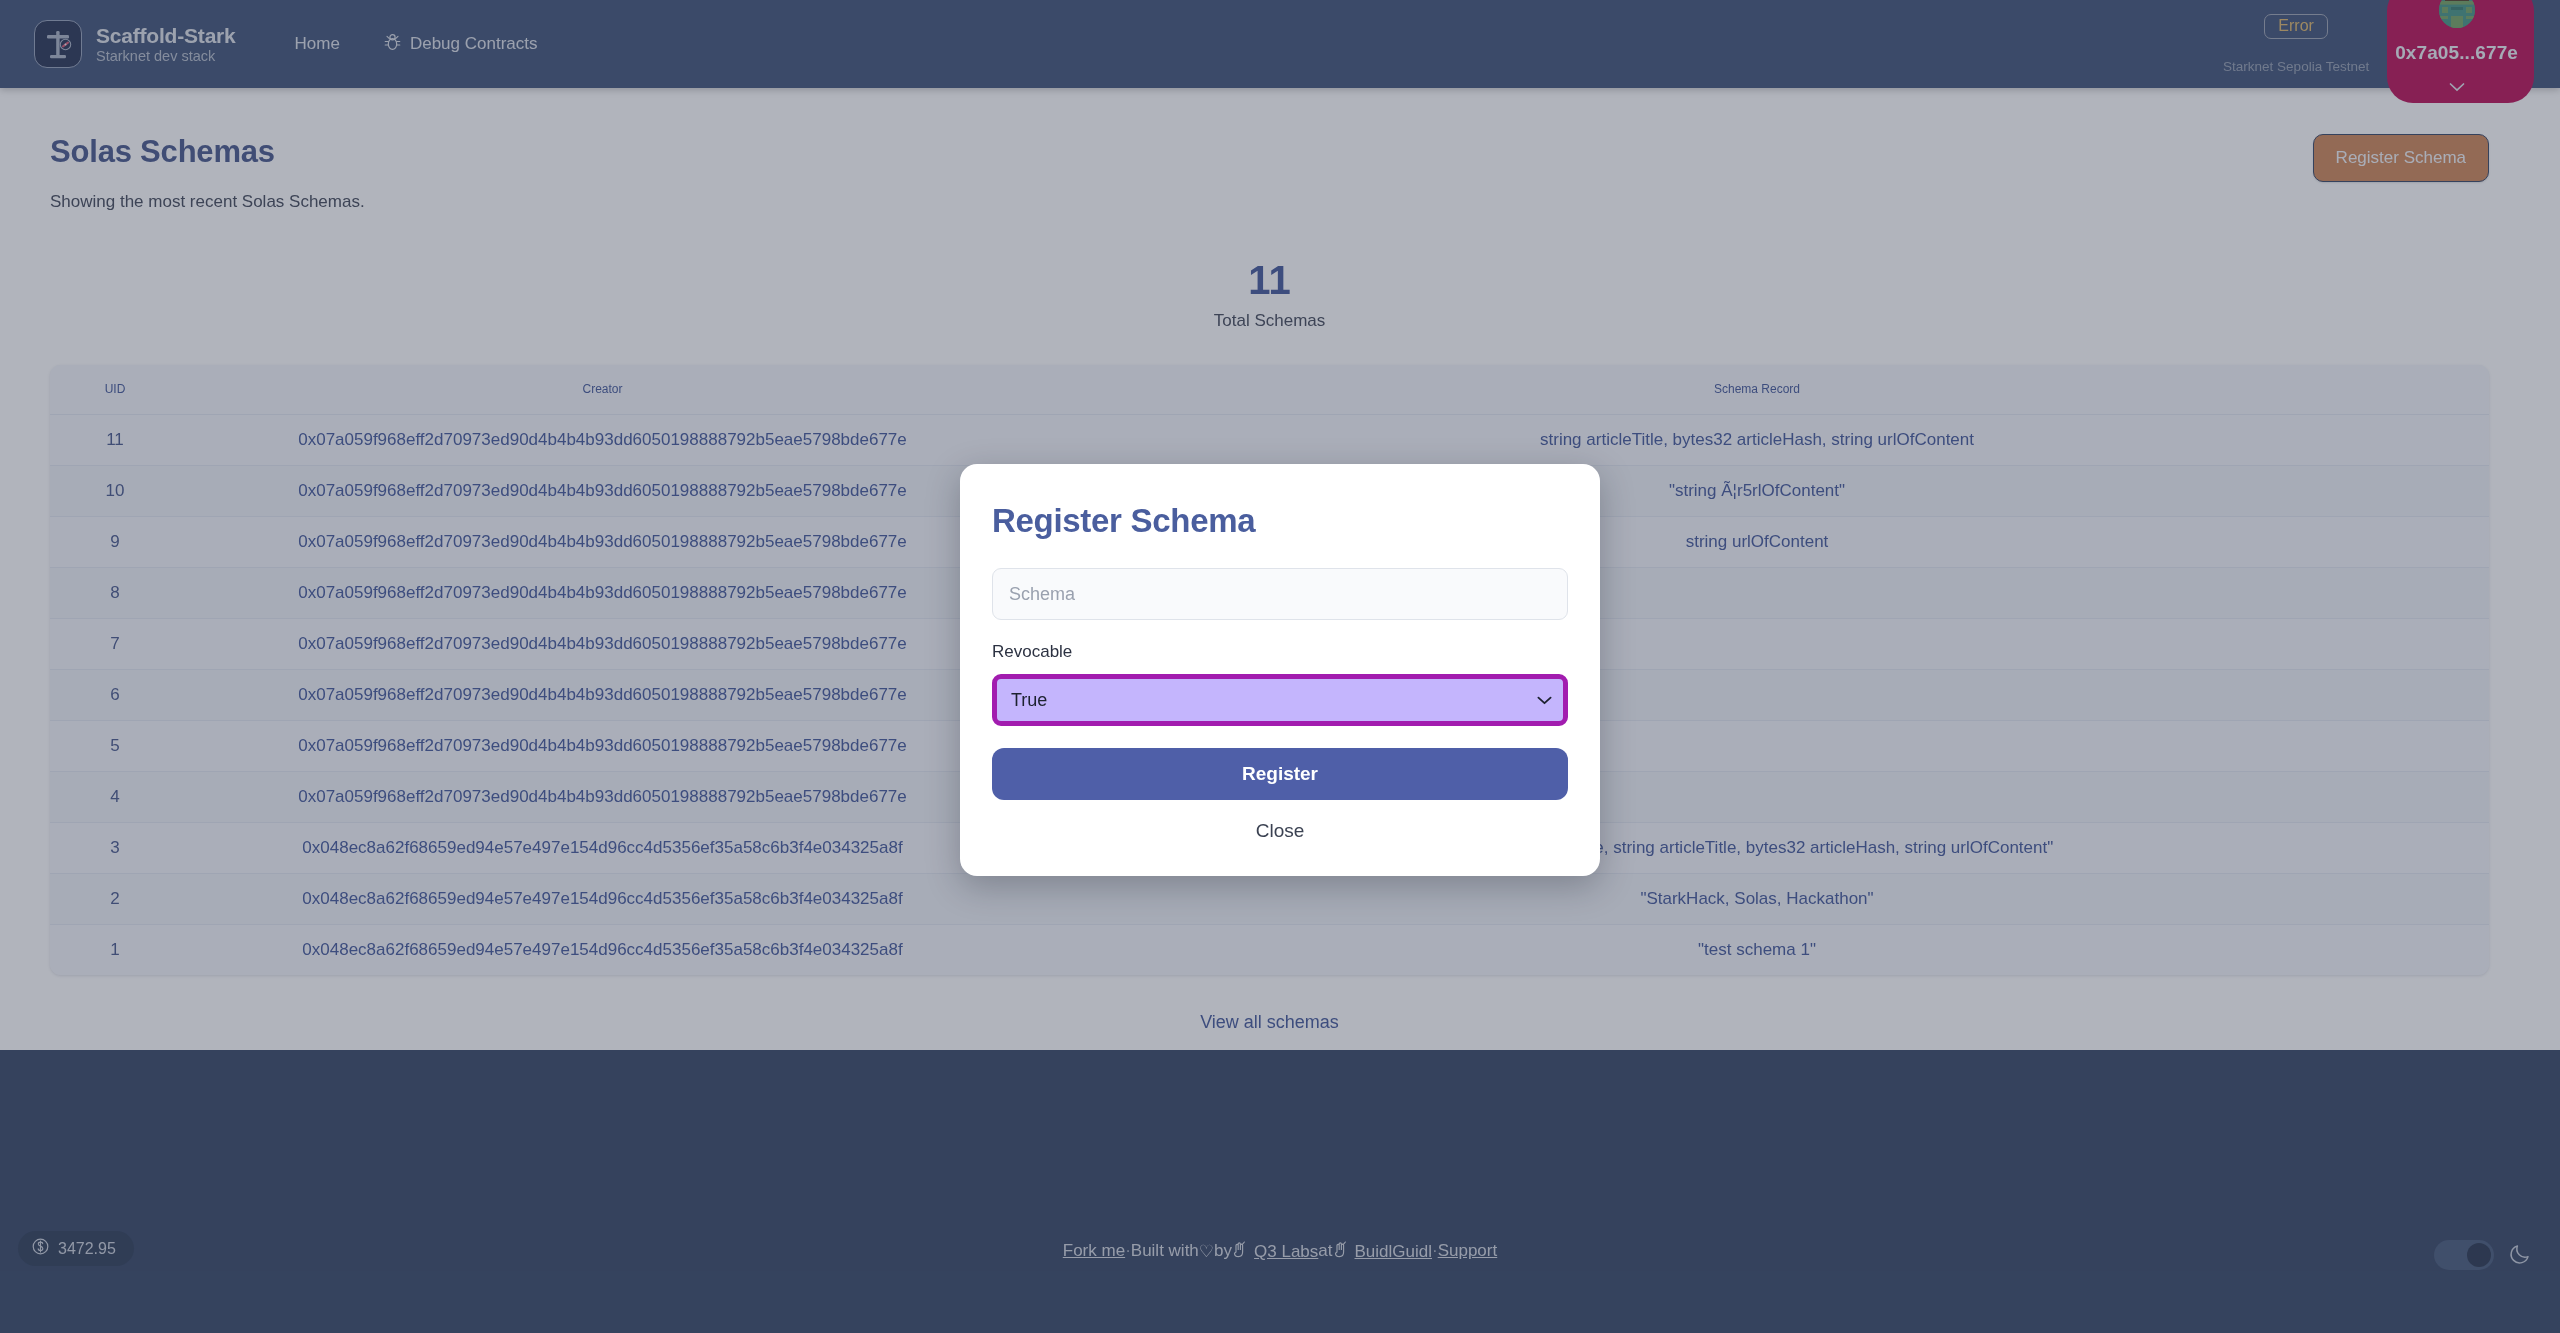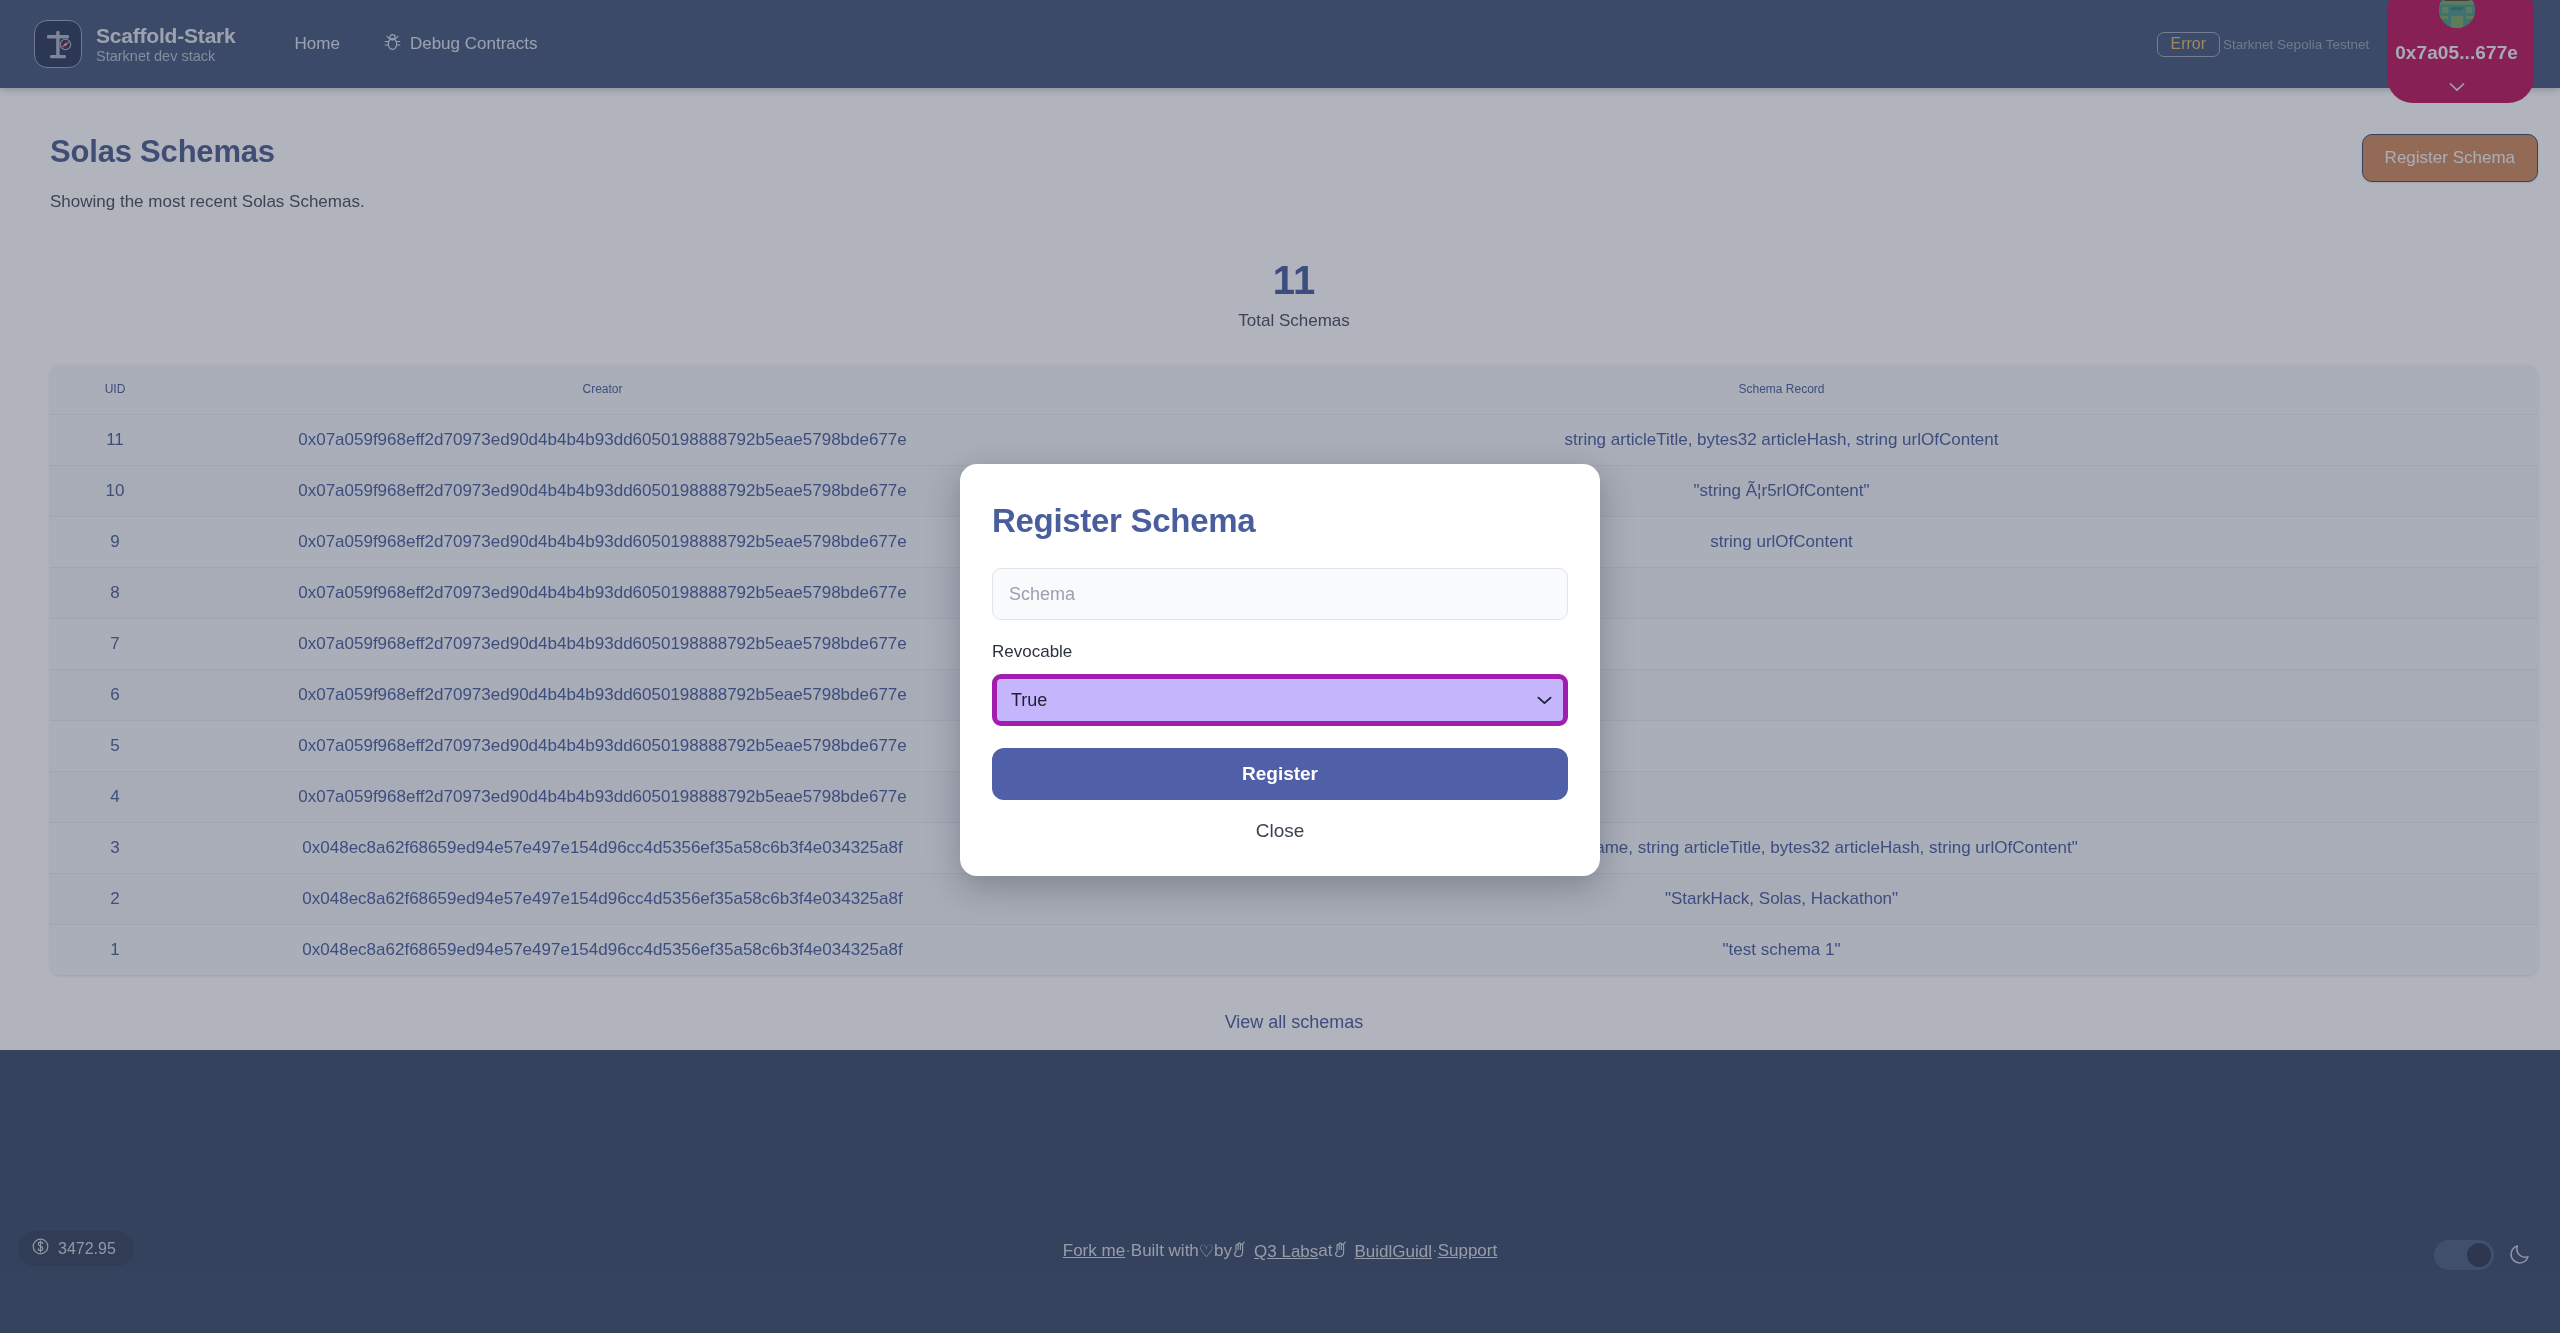--- a/index.html
+++ b/index.html
@@ -44,21 +44,21 @@
   .nav-item {
     display: flex; align-items: center; gap: 9px;
     font-size: 17px; color: #dde1e9;
     padding: 9px 17px; border-radius: 22px; cursor: pointer;
   }
   .bug-ico { display: block; }
 
   .header-right {
     margin-left: auto; display: flex; align-items: center; gap: 18px;
   }
-  .net-block { display: flex; flex-direction: row; align-items: center; gap: 3px; }
+  .net-block { display: flex; flex-direction: column; align-items: center; gap: 20px; }
   .err-badge {
     border: 1px solid #a2a9b8; border-radius: 7px;
     color: #e0bb72; font-size: 16px;
     padding: 2px 13px 3px;
   }
   .net-name { font-size: 13.5px; color: #9aa4b6; }
   .wallet-pill {
     display: flex; align-items: center; gap: 14px;
     background: #be185d; border-radius: 26px;
     padding: 7px 16px 7px 8px; cursor: pointer; flex-direction: column;
@@ -66,21 +66,21 @@
   .avatar {
     width: 36px; height: 36px; border-radius: 50%;
     overflow: hidden; flex: 0 0 36px; background: #6b8f5e;
   }
   .wallet-addr { font-size: 19px; font-weight: bold; color: #eceff4; letter-spacing: 0.1px; }
   .chev { display:block; }
 
   
   .main {
     flex: 1 1 auto; background: #ffffff;
-    padding: 46px 22px 0 50px;
+    padding: 46px 71px 0 50px;
     position: relative;
   }
   .title-row { display: flex; align-items: flex-start; }
   .page-title {
     font-size: 31px; font-weight: bold; color: #4f5f91; letter-spacing: -0.2px;
   }
   .page-sub { font-size: 17px; color: #4a5060; margin-top: 22px; }
   .btn-register-schema {
     margin-left: auto;
     background: #d08b5e; border: 1px solid #3e4d6b;

